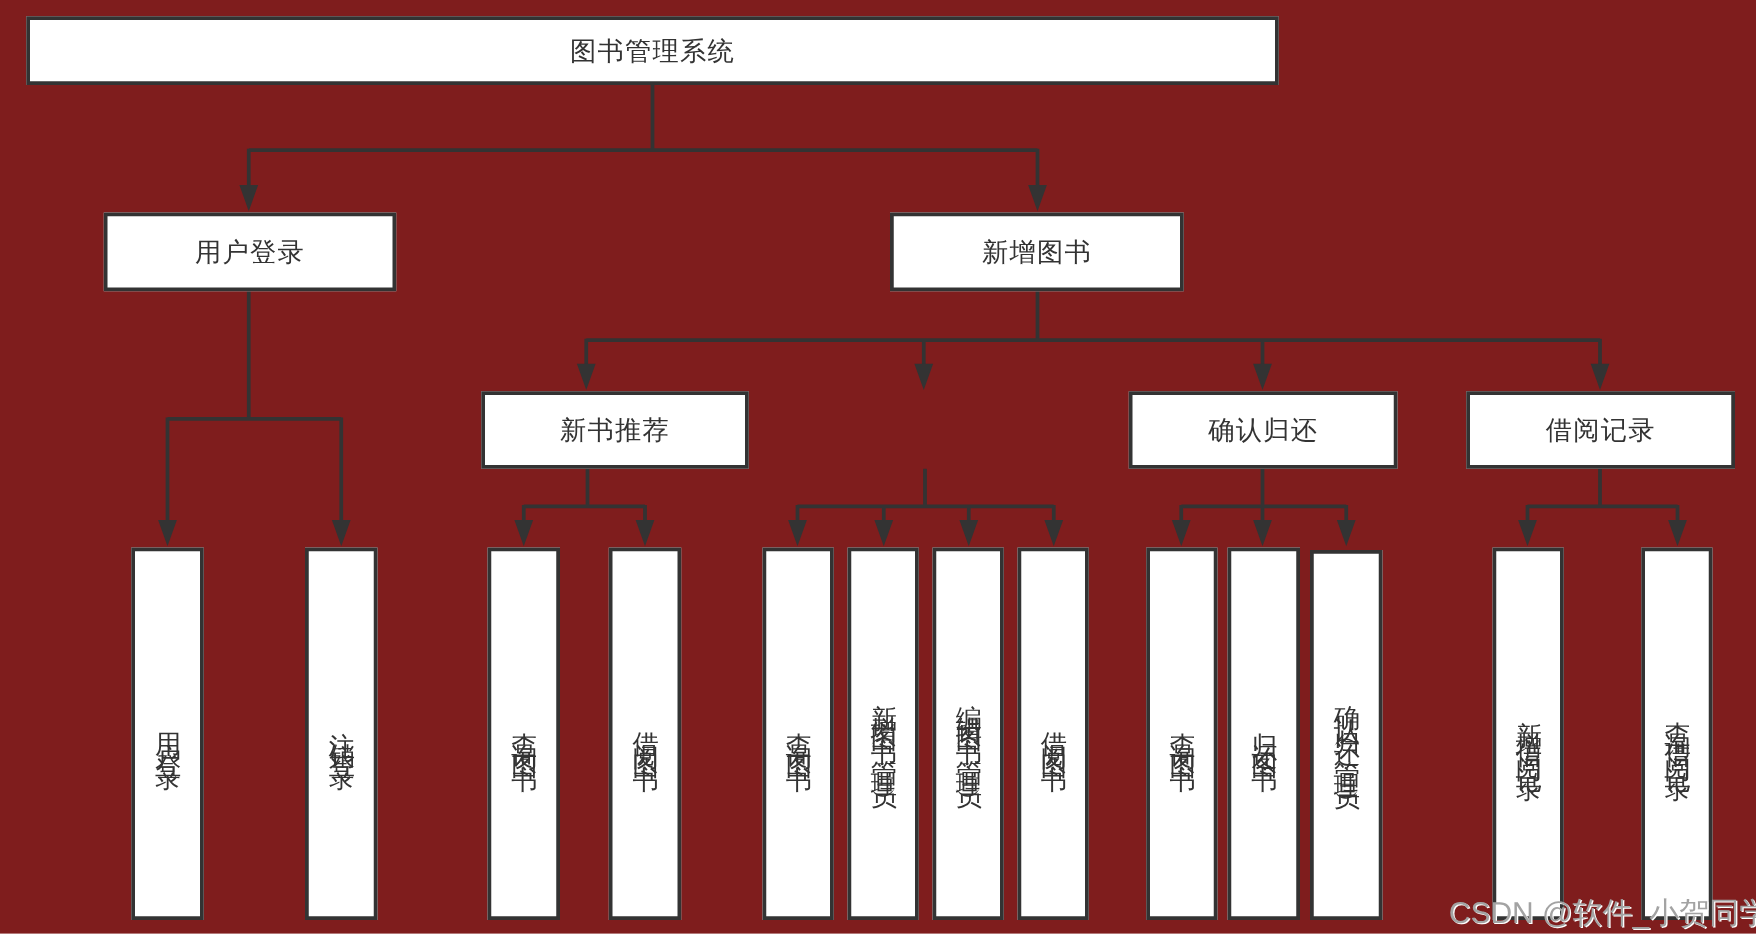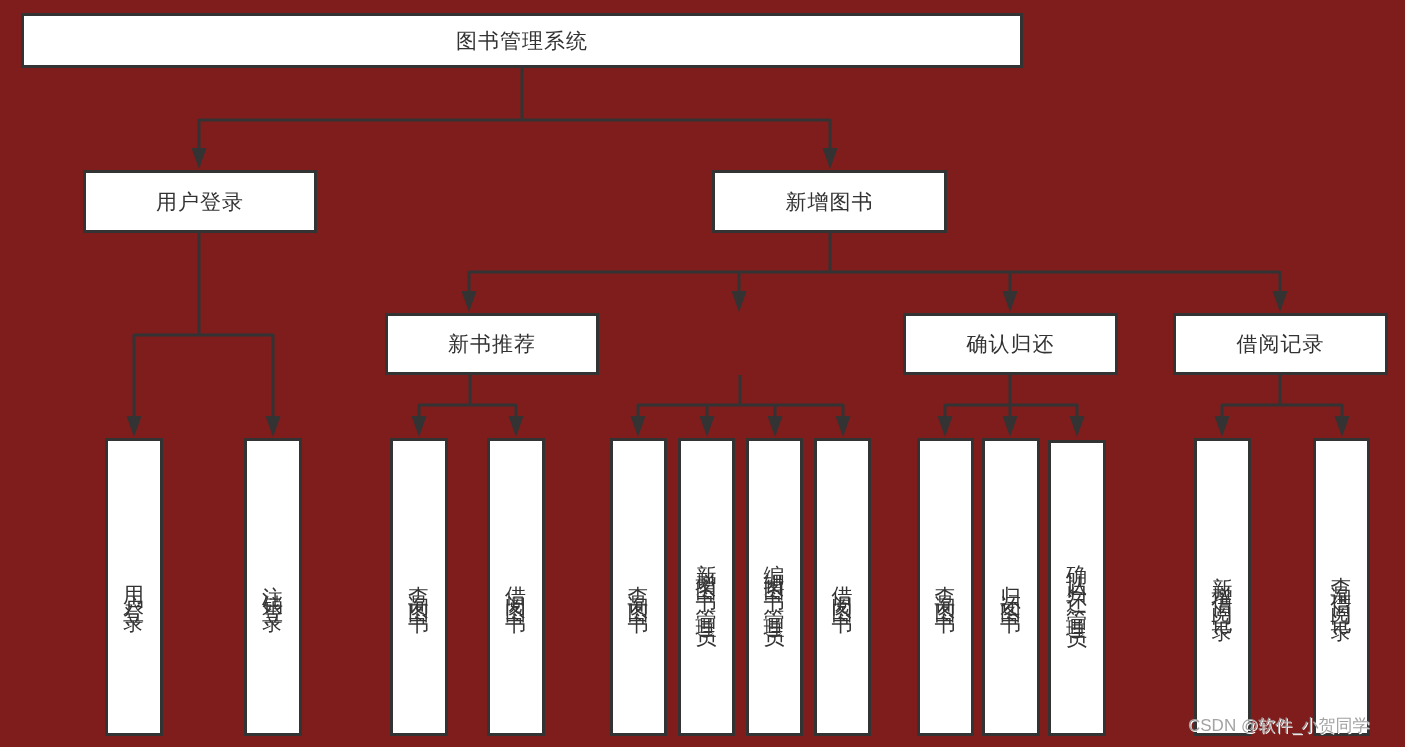--- a/index.html
+++ b/index.html
@@ -41,24 +41,24 @@
     fill:none;
     stroke:#333333;
     stroke-width:3;
   }
   #connectors path.arrow{
     fill:#333333;
     stroke:none;
   }
   .watermark{
     position:absolute;
-    left:1188px;
+    left:1159px;
     top:714px;
     width:210px;
-    font-size:17px;
+    font-size:24px;
     color:#a3a3a3;
     white-space:nowrap;
     text-shadow:1px 1px 0 #ffffff;
   }
 </style>
 </head>
 <body>
 
 <div id="canvas">
 

